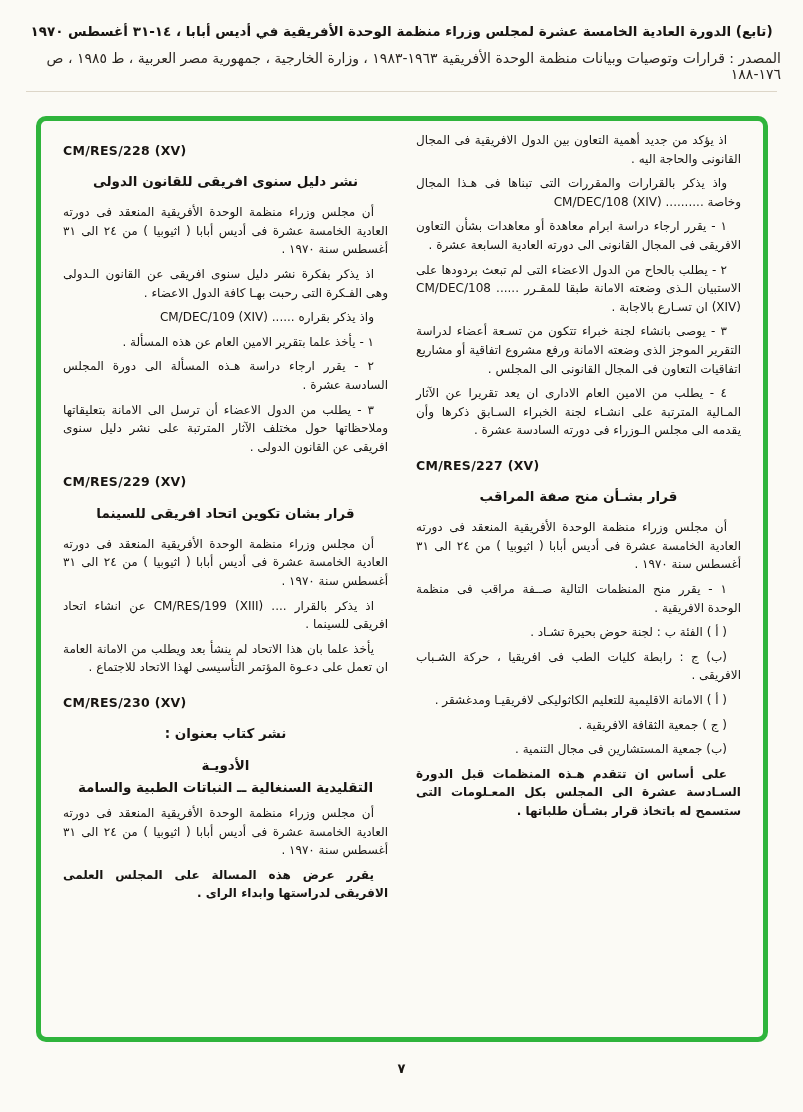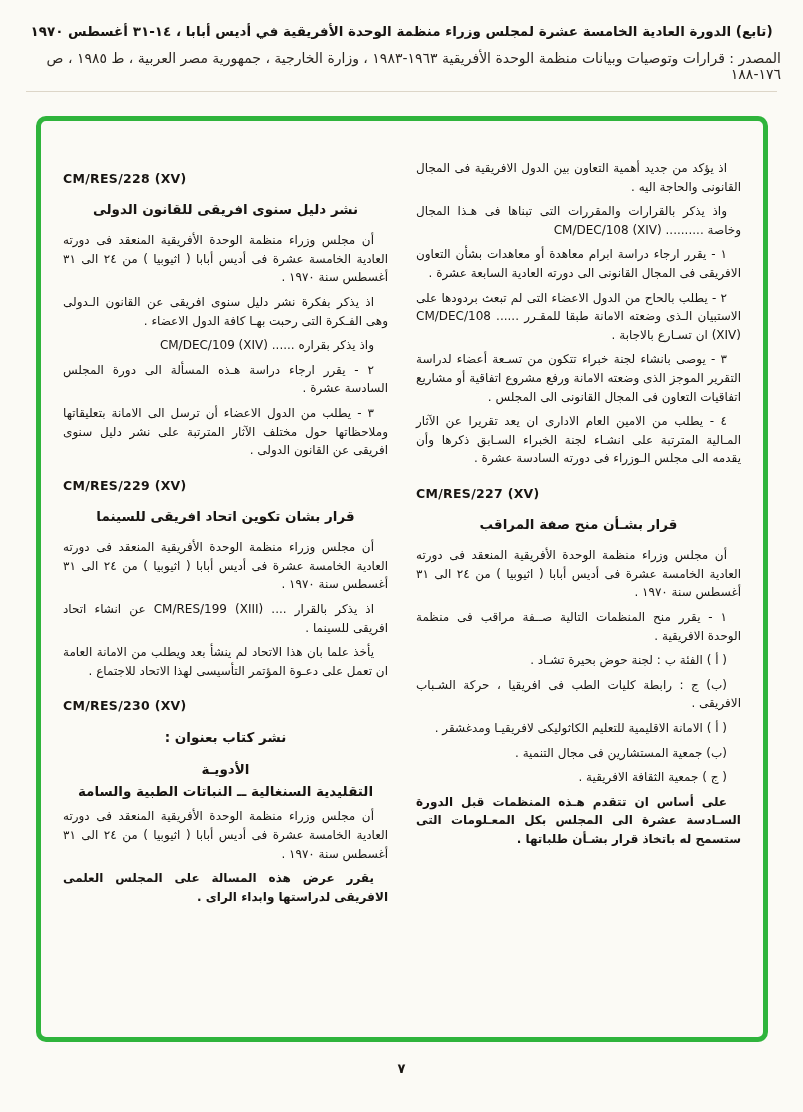--- a/index.html
+++ b/index.html
@@ -27,21 +27,21 @@
     padding: 0 8px;
     color: #2a2520;
   }
   .header-rule { border-bottom: 1px solid #ddd6c8; margin: 9px 12px 0; }
   .frame {
     position: absolute;
     left: 36px; top: 116px;
     width: 732px; height: 926px;
     border: 5px solid #2fb43c;
     border-radius: 10px;
-    padding: 32px 22px;
+    padding: 4px 22px;
     overflow: hidden;
   }
   .columns {
     display: flex;
     direction: rtl;
     gap: 28px;
     height: 100%;
   }
   .col { flex: 1 1 0; font-size: 12px; line-height: 1.55; min-width: 0; }
   .block.para {
@@ -95,30 +95,31 @@
           <div class="block para">٢ - يطلب بالحاح من الدول الاعضاء التى لم تبعث بردودها على الاستبيان الـذى وضعته الامانة طبقا للمقـرر ...... CM/DEC/108 (XIV) ان تسـارع بالاجابة .</div>
           <div class="block para">٣ - يوصى بانشاء لجنة خبراء تتكون من تسـعة أعضاء لدراسة التقرير الموجز الذى وضعته الامانة ورفع مشروع اتفاقية أو مشاريع اتفاقيات التعاون فى المجال القانونى الى المجلس .</div>
           <div class="block para">٤ - يطلب من الامين العام الادارى ان يعد تقريرا عن الآثار المـالية المترتبة على انشـاء لجنة الخبراء السـابق ذكرها وأن يقدمه الى مجلس الـوزراء فى دورته السادسة عشرة .</div>
           <div class="block code">CM/RES/227  (XV)</div>
           <div class="block heading">قرار بشـأن منح صفة المراقب</div>
           <div class="block para">أن مجلس وزراء منظمة الوحدة الأفريقية المنعقد فى دورته العادية الخامسة عشرة فى أديس أبابا ( اثيوبيا ) من ٢٤ الى ٣١ أغسطس سنة ١٩٧٠ .</div>
           <div class="block para">١ - يقرر منح المنظمات التالية صــفة مراقب فى منظمة الوحدة الافريقية .</div>
           <div class="block para">( أ ) الفئة ب : لجنة حوض بحيرة تشـاد .</div>
           <div class="block para">(ب) ج : رابطة كليات الطب فى افريقيا ، حركة الشـباب الافريقى .</div>
           <div class="block para">( أ ) الامانة الاقليمية للتعليم الكاثوليكى لافريقيـا ومدغشقر .</div>
+          <div class="block para">( ج ) جمعية الثقافة الافريقية .</div>
           <div class="block para">(ب) جمعية المستشارين فى مجال التنمية .</div>
-          <div class="block para">( ج ) جمعية الثقافة الافريقية .</div>
           <div class="block para bold">على أساس ان تتقدم هـذه المنظمات قبل الدورة السـادسة عشرة الى المجلس بكل المعـلومات التى ستسمح له باتخاذ قرار بشـأن طلباتها .</div>
         </div>
       <div class="col">
           <div class="block code">CM/RES/228  (XV)</div>
           <div class="block heading">نشر دليل سنوى افريقى للقانون الدولى</div>
           <div class="block para">أن مجلس وزراء منظمة الوحدة الأفريقية المنعقد فى دورته العادية الخامسة عشرة فى أديس أبابا ( اثيوبيا ) من ٢٤ الى ٣١ أغسطس سنة ١٩٧٠ .</div>
           <div class="block para">اذ يذكر بفكرة نشر دليل سنوى افريقى عن القانون الـدولى وهى الفـكرة التى رحبت بهـا كافة الدول الاعضاء .</div>
           <div class="block para">واذ يذكر بقراره ...... CM/DEC/109 (XIV)</div>
+          <div class="block para">١ - يأخذ علما بتقرير الامين العام عن هذه المسألة .</div>
           <div class="block para">٢ - يقرر ارجاء دراسة هـذه المسألة الى دورة المجلس السادسة عشرة .</div>
           <div class="block para">٣ - يطلب من الدول الاعضاء أن ترسل الى الامانة بتعليقاتها وملاحظاتها حول مختلف الآثار المترتبة على نشر دليل سنوى افريقى عن القانون الدولى .</div>
           <div class="block code">CM/RES/229  (XV)</div>
           <div class="block heading">قرار بشان تكوين اتحاد افريقى للسينما</div>
           <div class="block para">أن مجلس وزراء منظمة الوحدة الأفريقية المنعقد فى دورته العادية الخامسة عشرة فى أديس أبابا ( اثيوبيا ) من ٢٤ الى ٣١ أغسطس سنة ١٩٧٠ .</div>
           <div class="block para">اذ يذكر بالقرار .... CM/RES/199 (XIII) عن انشاء اتحاد افريقى للسينما .</div>
           <div class="block para">يأخذ علما بان هذا الاتحاد لم ينشأ بعد ويطلب من الامانة العامة ان تعمل على دعـوة المؤتمر التأسيسى لهذا الاتحاد للاجتماع .</div>
           <div class="block code">CM/RES/230  (XV)</div>
           <div class="block heading">نشر كتاب بعنوان :</div>
           <div class="block heading tight">الأدويـة</div>

